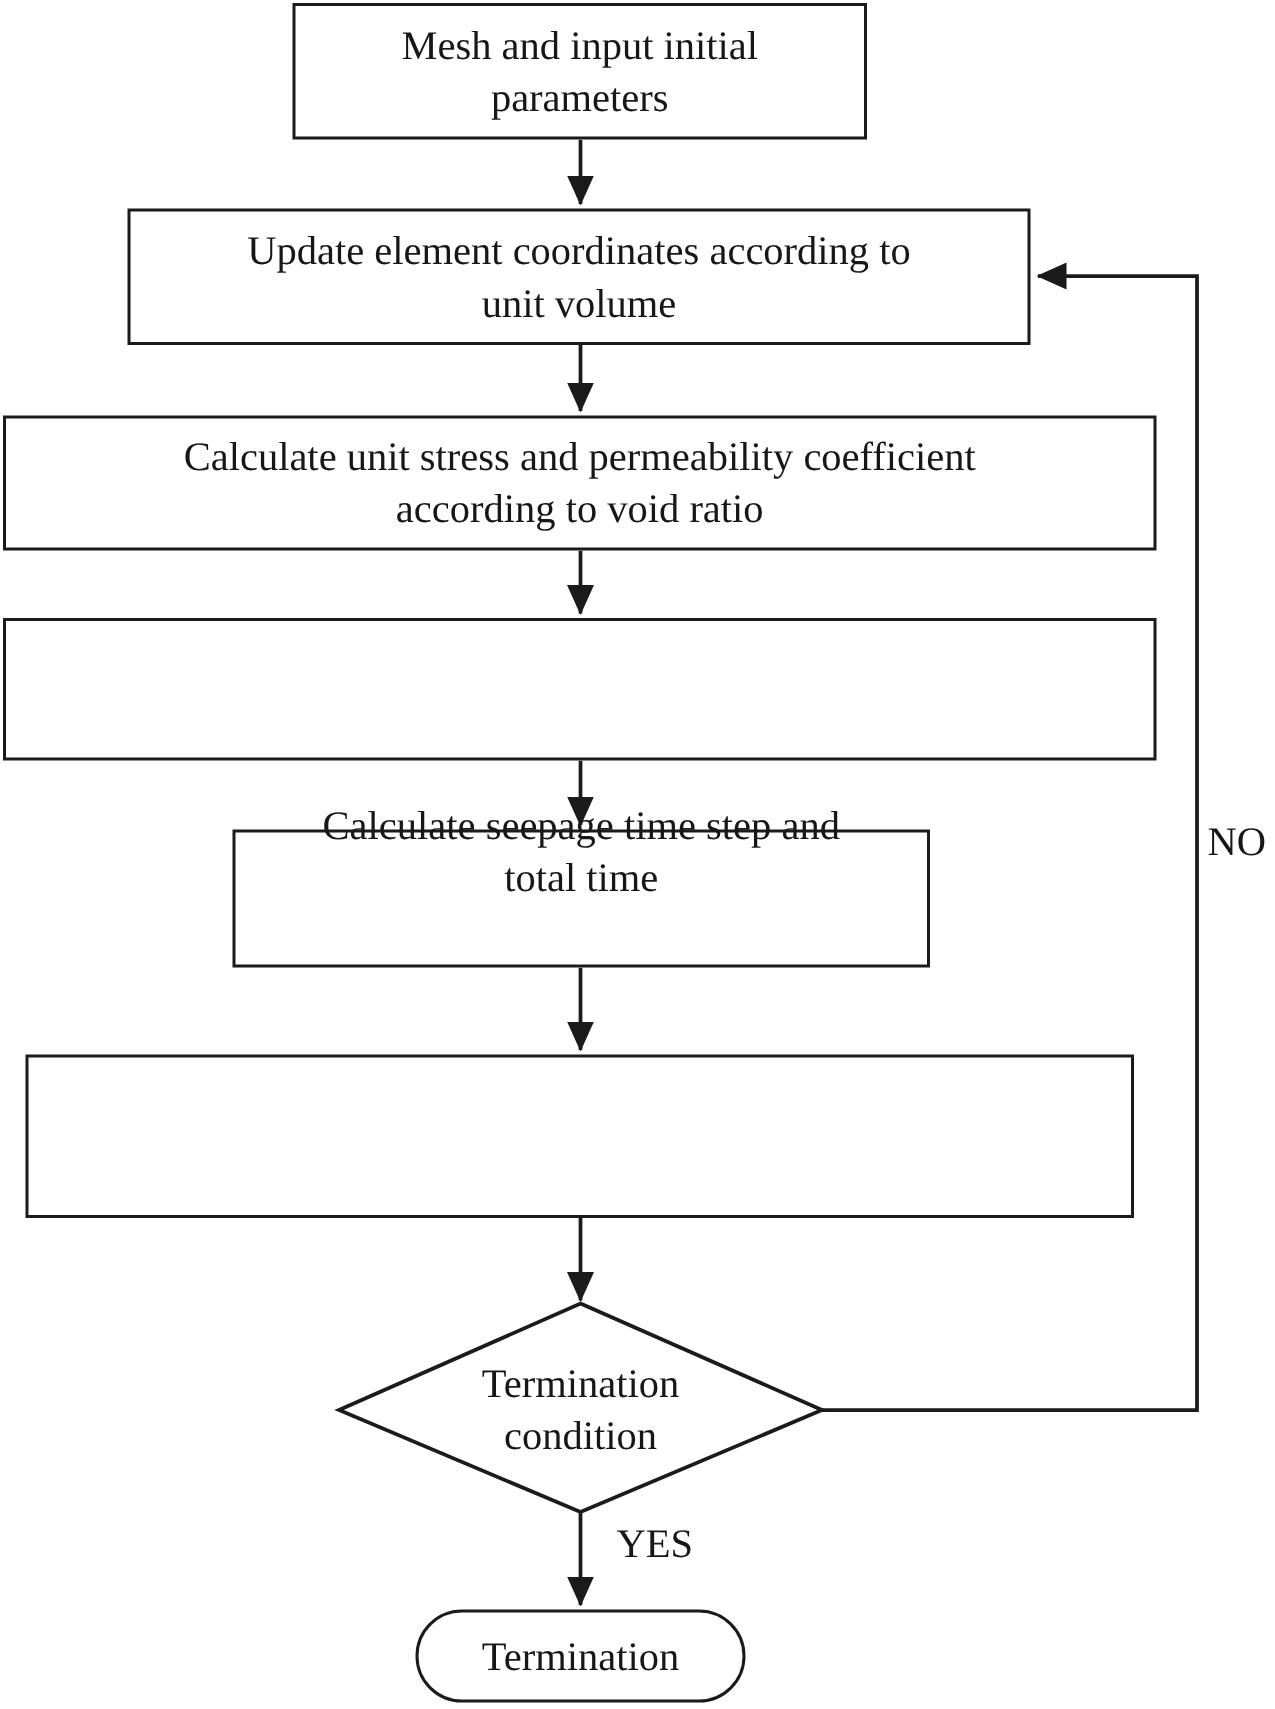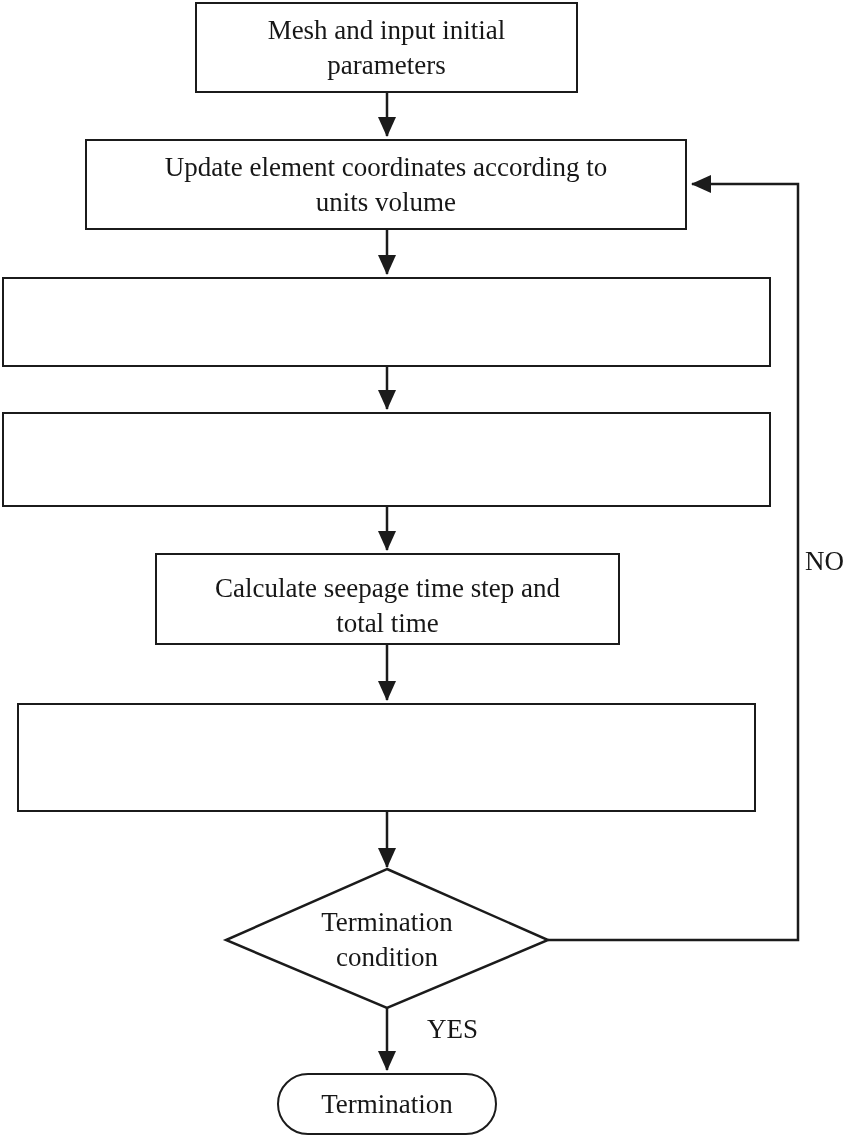--- a/index.html
+++ b/index.html
@@ -94,34 +94,36 @@
 
     <polyline points="548,940 798,940 798,184 692,184" fill="none" stroke="#1b1b1b" stroke-width="2.5" marker-end="url(#arrowhead)"></polyline>
   </svg>
 
   <div class="proc-box" style="left:195px; top:2px; width:383px; height:91px;"></div>
   <div class="node-text" style="left:195px; top:2px; width:383px; height:91px;">Mesh and input initial
 parameters</div>
 
   <div class="proc-box" style="left:85px; top:139px; width:602px; height:91px;"></div>
   <div class="node-text" style="left:85px; top:139px; width:602px; height:91px;">Update element coordinates according to
-units volume</div>
+unit volume</div>
 
   <div class="proc-box" style="left:2px; top:277px; width:769px; height:90px;"></div>
+  <div class="node-text" style="left:2px; top:277px; width:769px; height:90px;">Calculate unit stress and permeability coefficient
+according to void ratio</div>
 
   <div class="proc-box" style="left:2px; top:412px; width:769px; height:95px;"></div>
 
   <div class="proc-box" style="left:155px; top:553px; width:465px; height:92px;"></div>
-  <div class="node-text" style="left:155px; top:560px; width:465px; height:92px;">Calculate seepage time step and
+  <div class="node-text" style="left:155px; top:522px; width:465px; height:92px;">Calculate seepage time step and
 total time</div>
 
   <div class="proc-box" style="left:17px; top:703px; width:739px; height:109px;"></div>
 
   <div class="node-text" style="left:236px; top:886px; width:302px; height:108px;">Termination
 condition</div>
 
   <div class="terminal-box" style="left:277px; top:1073px; width:220px; height:62px;"></div>
   <div class="node-text" style="left:277px; top:1073px; width:220px; height:62px;">Termination</div>
 
   <div class="edge-label" style="left:805px; top:548px;">NO</div>
-  <div class="edge-label" style="left:427px; top:1016px;">YES</div>
+  <div class="edge-label" style="left:411px; top:1016px;">YES</div>
 
 </div>
 
 </body></html>

